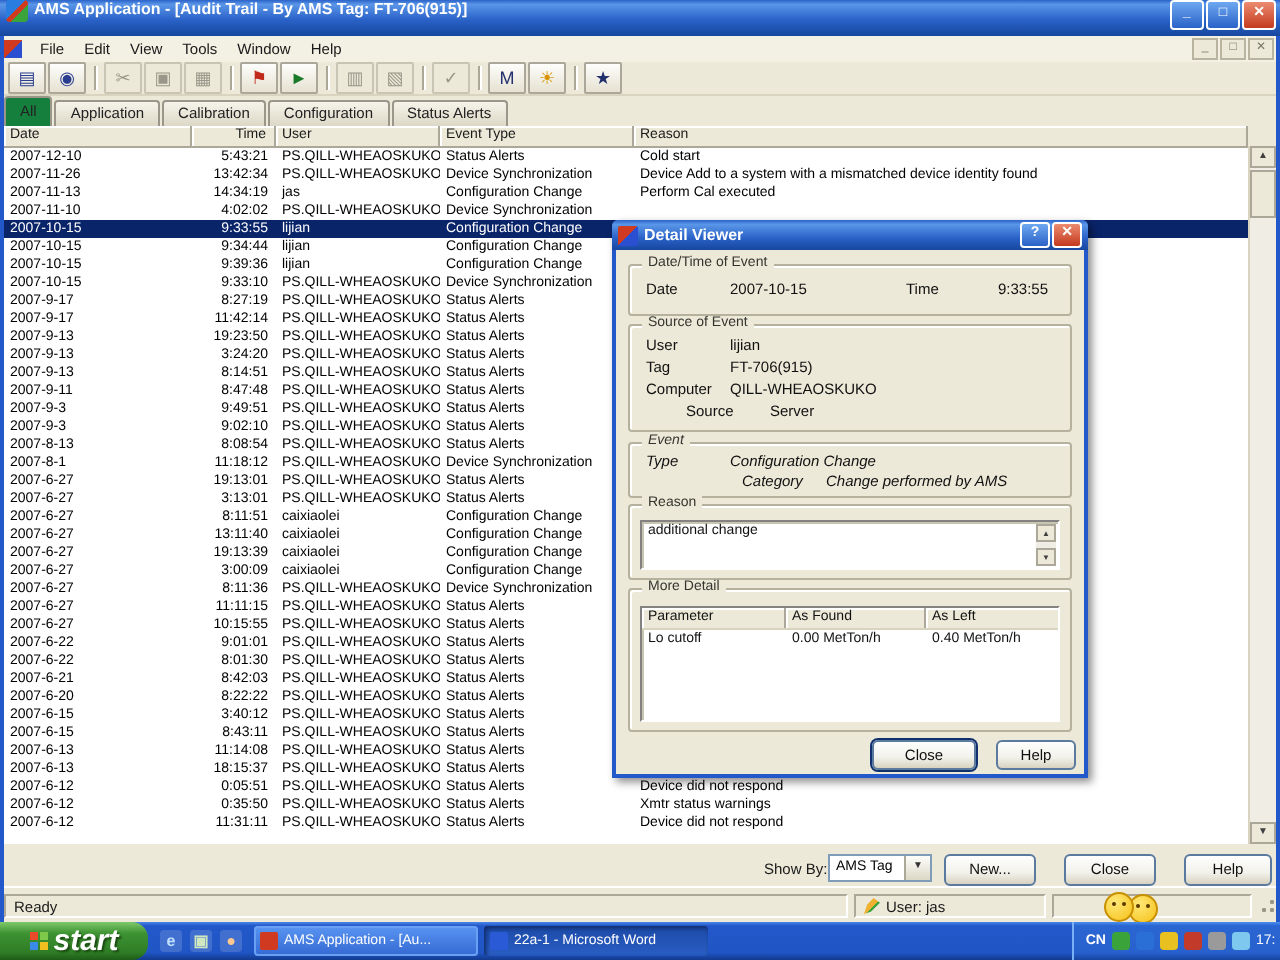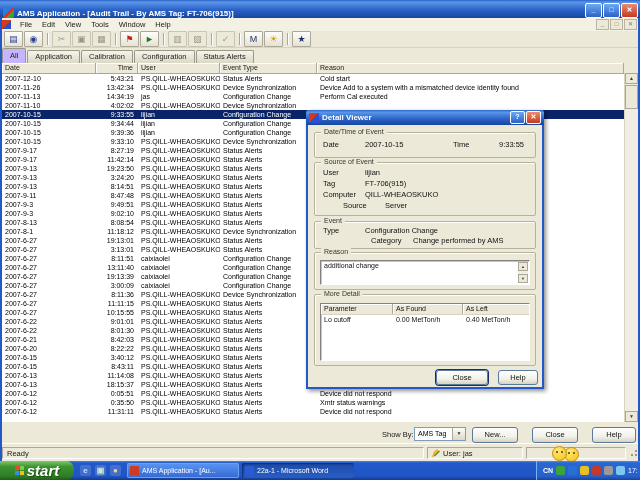--- a/index.html
+++ b/index.html
@@ -1,21 +1,21 @@
 <!DOCTYPE html>
 <html><head>
 <meta charset="utf-8">
 <style>
   html,body{margin:0;padding:0;background:#000;}
   #app{position:relative;width:640px;height:480px;overflow:hidden;
        font-family:"Liberation Sans",sans-serif;background:#ece9d8;-webkit-font-smoothing:none;}
   
   .titlebar{position:absolute;left:0;top:0;width:640px;height:18px;
     background:linear-gradient(180deg,#2b63c9 0%,#5a96e8 12%,#2a62c8 55%,#17479f 100%);
-    display:flex;align-items:flex-end;color:#fff;font-weight:bold;font-size:8px;}
+    display:flex;align-items:flex-start;color:#fff;font-weight:bold;font-size:8px;}
   .app-icon{width:11px;height:11px;margin:0 3px 0 3px;border-radius:2px;
     background:linear-gradient(135deg,#2a7de0 0%,#2a7de0 45%,#d03a20 45%,#d03a20 60%,#3aa33a 60%);}
   .cap-btns{margin-left:auto;display:flex;gap:1px;padding-right:2px;}
   .cap-btn{width:15px;height:13px;border:1px solid #fff;border-radius:2px;
     background:linear-gradient(180deg,#6ea8f0,#2a62c8);color:#fff;font-size:7px;line-height:11px;
     text-align:center;font-weight:bold;}
   .cap-close{background:linear-gradient(180deg,#ec8b70,#c43a1e);}
   
   .menubar{position:absolute;left:0;top:18px;width:640px;height:13px;background:#f3f1e4;
     display:flex;align-items:center;font-size:7.5px;color:#1a1a1a;border-bottom:1px solid #d8d4c0;}
@@ -30,21 +30,21 @@
   .tbtn{width:17px;height:14px;margin-right:1px;border:1px solid #aca899;border-radius:1px;
     background:linear-gradient(180deg,#fdfdfb,#e6e2d2);display:flex;align-items:center;justify-content:center;}
   .tbtn.dis{border-color:#c9c5b4;background:#ece9d8;}
   .tglyph{font-size:9px;line-height:9px;}
   .tsep{width:1px;height:12px;background:#aca899;margin:0 3px;border-right:1px solid #fff;}
   
   .tabbar{position:absolute;left:0;top:48px;width:640px;height:15px;background:#ece9d8;
     display:flex;align-items:flex-end;padding-left:2px;font-size:7.5px;}
   .tab{height:12px;line-height:12px;padding:0 7px;border:1px solid #9a968a;border-bottom:none;
     border-radius:2px 2px 0 0;background:linear-gradient(#f6f4ea,#dcd8c6);margin-right:1px;color:#222;}
-  .tab.active{background:#c4b5fd;height:14px;line-height:14px;position:relative;z-index:2;}
+  .tab.active{background:#15803d;height:14px;line-height:14px;position:relative;z-index:2;}
   
   .tablewrap{position:absolute;left:2px;right:2px;top:63px;height:359px;background:#fff;
     border-bottom:1px solid #555;overflow:hidden;}
   .thead{display:flex;height:10px;background:#ece9d8;font-size:7px;color:#1a1a1a;
     border-bottom:1px solid #aca899;}
   .hcell{border-right:1px solid #aca899;box-shadow:inset 1px 1px 0 #fff;padding:1px 0 0 3px;box-sizing:border-box;}
   .trow{display:flex;height:9px;line-height:9px;font-size:7px;color:#000;white-space:nowrap;}
   .trow.sel{background:#0a246a;color:#fff;}
   .tcell{padding-left:3px;overflow:hidden;box-sizing:border-box;flex-shrink:0;}
   .c-date{width:94px;} .c-time{width:42px;text-align:right;padding-right:4px;}
@@ -615,21 +615,21 @@
             <span class="flabel">Computer</span>
             <span class="fvalue">QILL-WHEAOSKUKO</span>
           </div>
           <div class="frow" style="top: 38px; margin-left: 20px;">
             <span class="flabel">Source</span>
             <span class="fvalue">Server</span>
           </div>
         </div>
     </div>
 
-    <div class="grp" style="top:111px;height:26px;">
+    <div class="grp" style="top:111px;height:26px;font-style:italic;">
       <span class="grp-label">Event</span>
       <div class="frow" style="top:4px;">
         <span class="flabel">Type</span>
         <span class="fvalue">Configuration Change</span>
       </div>
       <div class="frow" style="top:14px;margin-left:48px;">
         <span class="flabel">Category</span>
         <span class="fvalue">Change performed by AMS</span>
       </div>
     </div>

